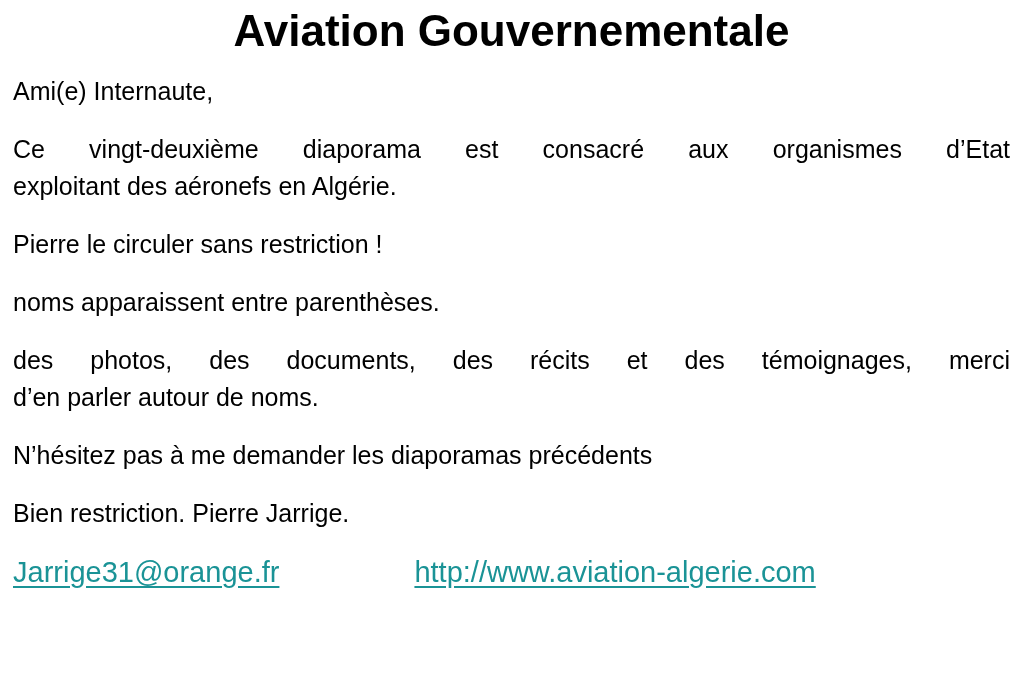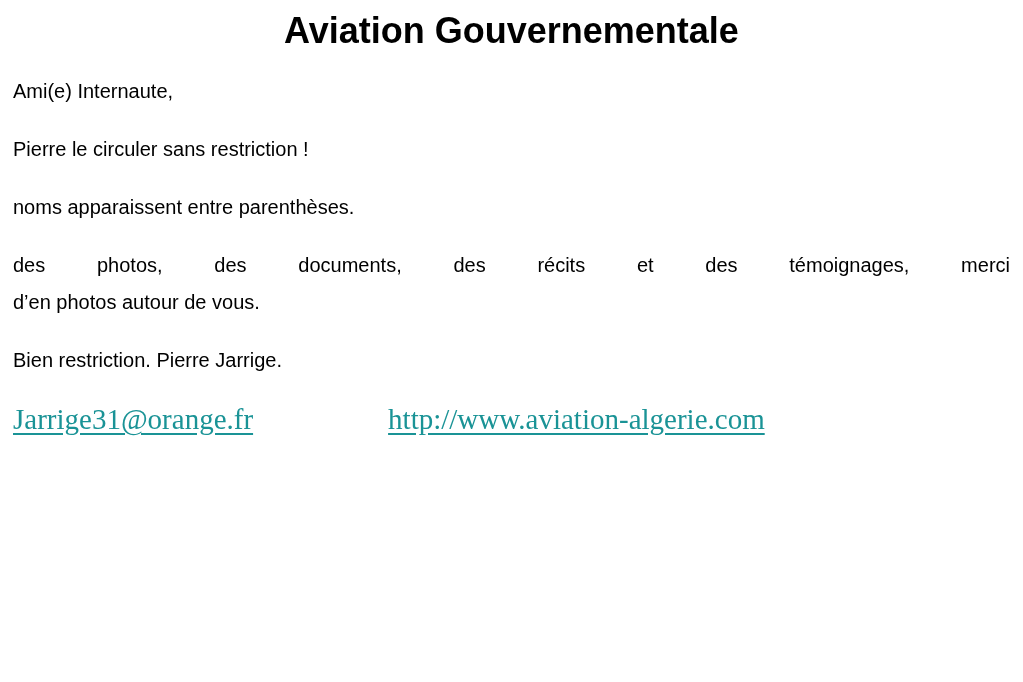--- a/index.html
+++ b/index.html
@@ -12,32 +12,32 @@
     width: 1023px;
     height: 682px;
     background: #ffffff;
     color: #000000;
     font-family: "Liberation Sans", sans-serif;
     overflow: hidden;
     box-sizing: border-box;
   }
   .slide-title {
     margin: 6px 0 0 0;
-    font-size: 36px;
+    font-size: 44px;
     line-height: 50px;
     font-weight: bold;
     text-align: center;
     letter-spacing: 0px;
   }
   .body-text {
     padding: 0 13px;
   }
   .para {
     margin: 0 0 21px 0;
-    font-size: 20px;
+    font-size: 25px;
     line-height: 37px;
   }
   .para.first {
     margin-top: 17px;
   }
   .line {
     display: block;
     text-align: left;
     white-space: nowrap;
   }
@@ -45,21 +45,20 @@
   .line.j {
     white-space: normal;
     text-align: justify;
     text-align-last: justify;
   }
   .links-row {
     margin-top: 18px;
     padding: 0 13px;
     font-size: 29px;
     line-height: 38px;
-    font-family: Liberation Serif, serif;
   }
   .link {
     text-decoration: underline;
     text-underline-offset: 4px;
     cursor: pointer;
   }
   .link.website {
     margin-left: 135px;
   }
 </style>
@@ -69,34 +68,41 @@
 <div class="slide">
 
   <h1 class="slide-title">Aviation Gouvernementale</h1>
 
   <div class="body-text">
 
     <div class="para first">
       <span class="line">Ami(e) Internaute,</span>
     </div>
 
+    <div class="para">
+      <span class="line j">Ce vingt-deuxième diaporama est consacré aux organismes d’Etat</span>
+      <span class="line">exploitant des aéronefs en Algérie.</span>
+    </div>
 
     <div class="para">
       <span class="line">Pierre le circuler sans restriction !</span>
     </div>
 
     <div class="para">
       <span class="line">noms apparaissent entre parenthèses.</span>
     </div>
 
     <div class="para">
       <span class="line j">des photos, des documents, des récits et des témoignages, merci</span>
-      <span class="line">d’en photos autour de vous.</span>
+      <span class="line">d’en parler autour de noms.</span>
     </div>
 
+    <div class="para">
+      <span class="line">N’hésitez pas à me demander les diaporamas précédents</span>
+    </div>
 
     <div class="para">
       <span class="line">Bien restriction. Pierre Jarrige.</span>
     </div>
 
   </div>
 
   <div class="links-row">
     <a class="link email" style="color: rgb(26, 147, 150); text-decoration-color: rgb(26, 147, 150);">Jarrige31@orange.fr</a><a class="link website" style="color: rgb(26, 147, 150); text-decoration-color: rgb(26, 147, 150);">http://www.aviation-algerie.com</a>
   </div>

